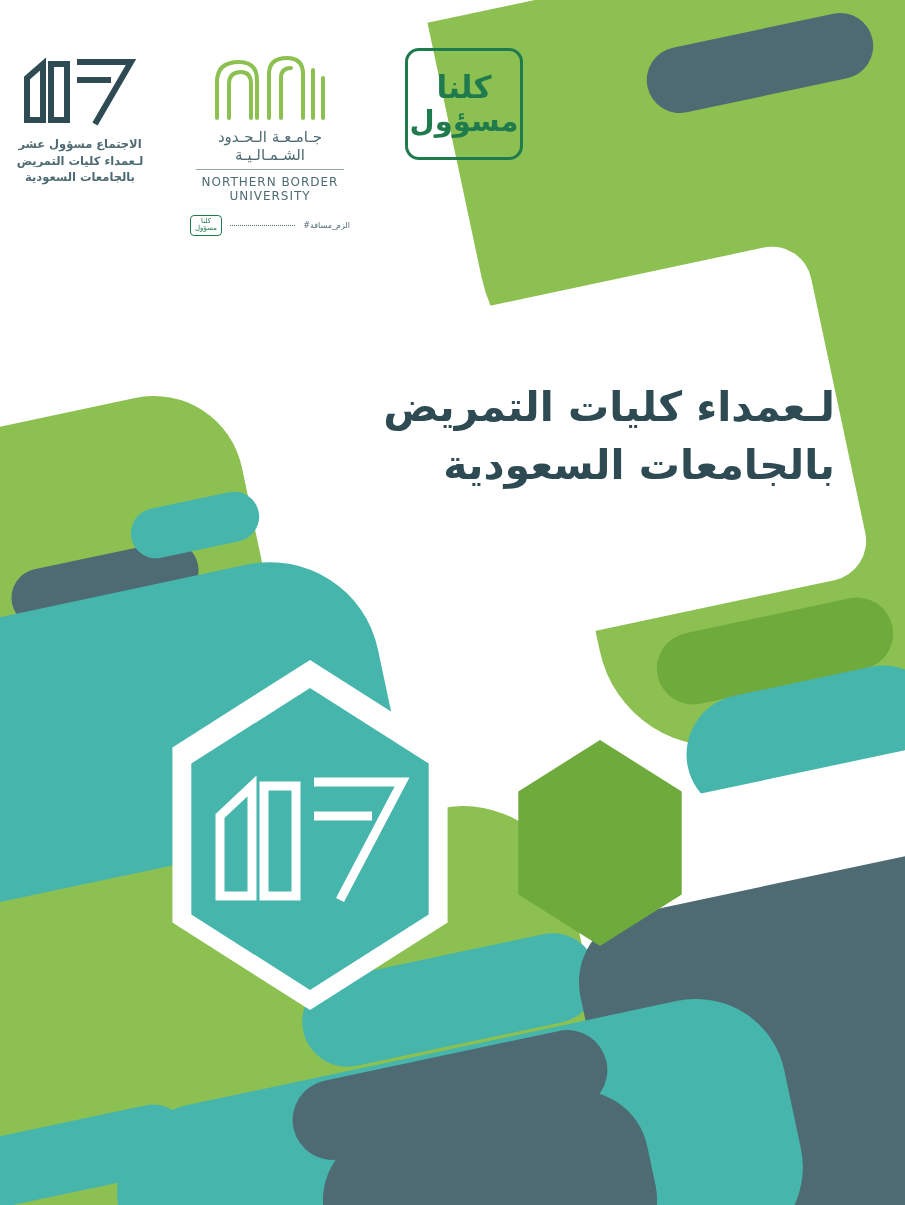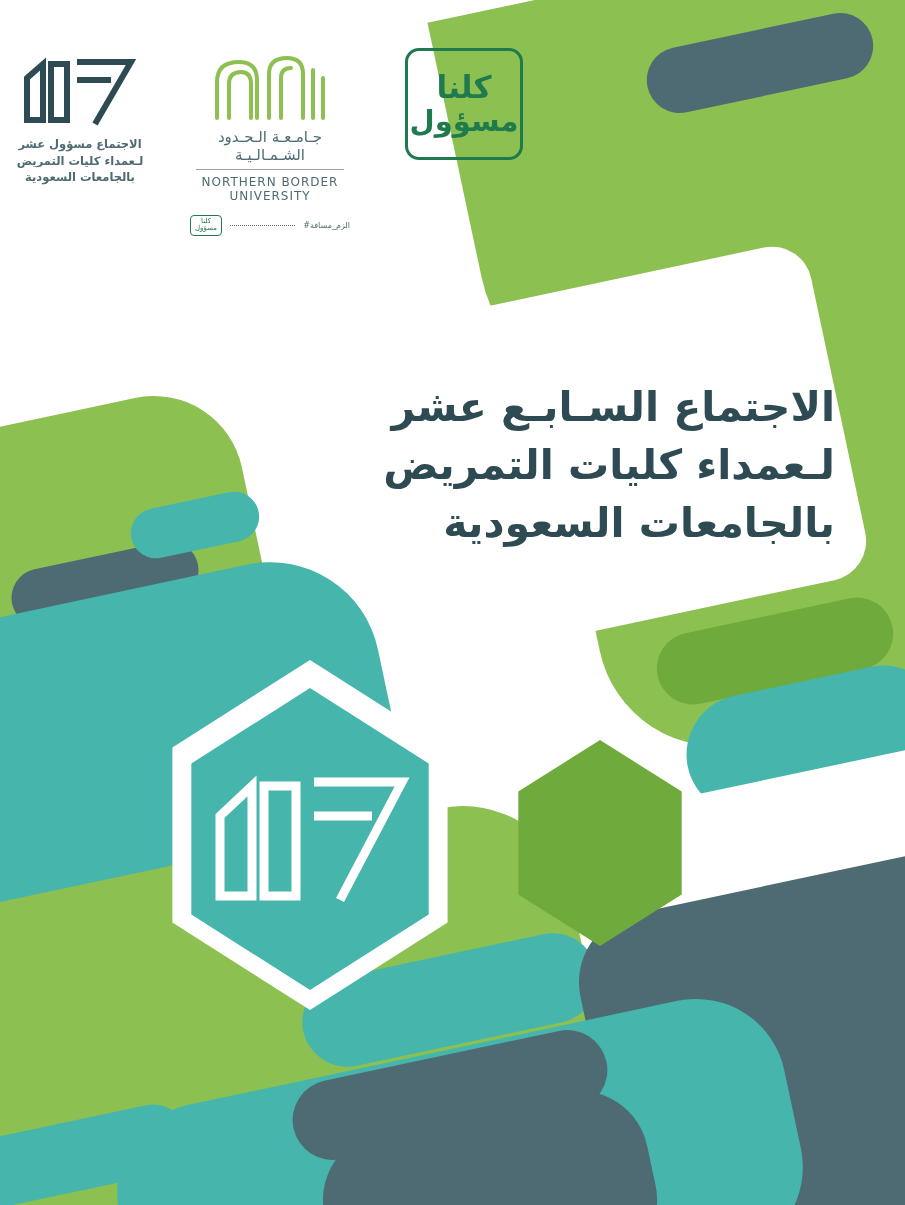--- a/index.html
+++ b/index.html
@@ -324,18 +324,17 @@
     </div>
 
     <div class="logo-block kollona" style="order:1;">
       <div class="l1">كلنا</div>
       <div class="l2">مسؤول</div>
     </div>
 
   </div>
 
   <div class="title-wrap">
-    <div class="title-line">الاجتماع السـابـع عشر</div>
     <div class="title-line">لـعمداء كليات التمريض</div>
     <div class="title-line">بالجامعات السعودية</div>
   </div>
 
 </div>
 
 </body></html>

